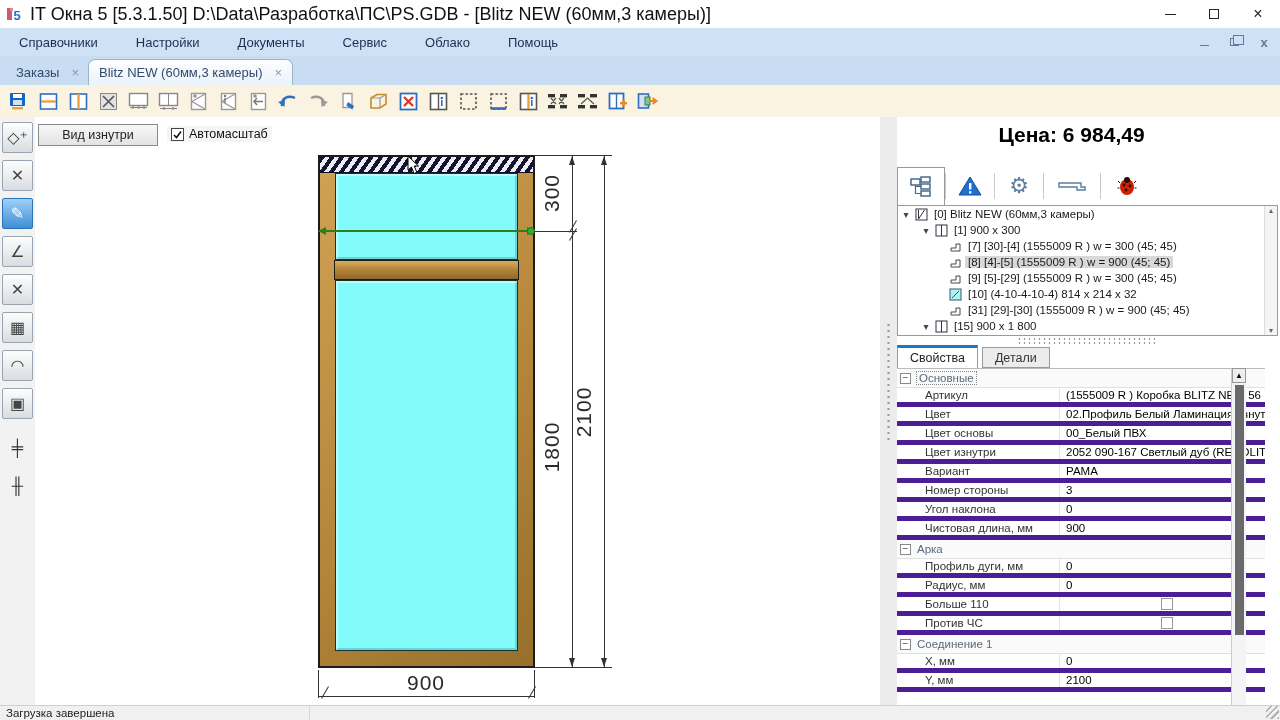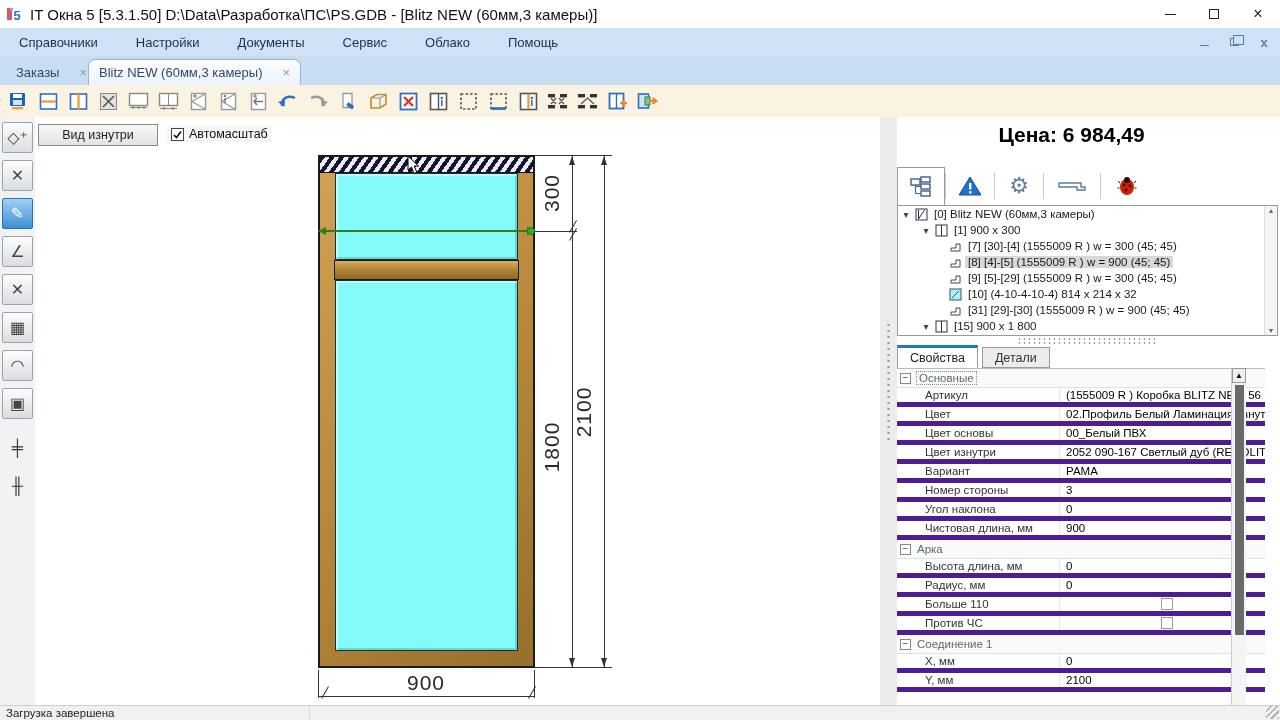--- a/index.html
+++ b/index.html
@@ -3,40 +3,40 @@
 <meta charset="utf-8">
 <style>
   * { margin:0; padding:0; box-sizing:border-box; }
   html,body { width:1280px; height:720px; overflow:hidden; }
   body { font-family:"Liberation Sans", sans-serif; font-size:13px; color:#222; background:#fff; }
   #app { position:relative; width:1280px; height:720px; background:#fff; }
 
   
   #titlebar { position:absolute; left:0; top:0; width:1280px; height:28px; background:#fff; display:flex; align-items:center; }
   #appicon { width:18px; height:16px; margin:0 6px 0 6px; position:relative; }
-  #titletext { font-size:15px; color:#111; white-space:nowrap; }
+  #titletext { font-size:18px; color:#111; white-space:nowrap; }
   .wctrls { position:absolute; right:0; top:0; height:28px; display:flex; }
   .wbtn { width:44px; height:28px; display:flex; align-items:center; justify-content:center; color:#222; }
   .glyph-min { width:11px; height:1px; background:#222; display:block; }
   .glyph-max { width:10px; height:10px; border:1.3px solid #222; display:block; }
   .glyph-close { font-size:16px; line-height:1; }
 
   
   #menubar { position:absolute; left:0; top:28px; width:1280px; height:28px; background:#cfe1f5; display:flex; align-items:center; }
   .menuitem { padding:0 19px; font-size:13px; color:#1c2f52; height:28px; display:flex; align-items:center; }
   #mdictrls { position:absolute; right:8px; top:0; height:28px; display:flex; align-items:center; gap:14px; }
   .mdib { color:#5b7da0; display:flex; align-items:center; justify-content:center; width:16px; height:16px; }
   .mdi-min { width:9px; height:1px; background:#5b7da0; display:block; margin-top:6px; }
   .mdi-restore { width:9px; height:8px; border:1px solid #5b7da0; position:relative; }
   .mdi-restore::before { content:""; position:absolute; left:2px; top:-4px; width:9px; height:8px; border:1px solid #5b7da0; background:#cfe1f5; }
   .mdi-x { font-size:13px; color:#5b7da0; font-weight:bold; }
 
   
   #tabbar { position:absolute; left:0; top:56px; width:1280px; height:29px; background:#c9ddf2; }
-  .doctab { position:absolute; top:3px; height:26px; display:flex; align-items:center; gap:20px; padding:0 10px; font-size:13px; color:#33496e; }
+  .doctab { position:absolute; top:3px; height:26px; display:flex; align-items:center; gap:12px; padding:0 10px; font-size:13px; color:#33496e; }
   .doctab.inactive { left:6px; }
   .doctab.active { left:88px; background:linear-gradient(#fdfefe,#eaf2fb); border:1px solid #9ab4d0; border-bottom:none; border-radius:7px 7px 0 0; }
   .tabx { color:#8a97a8; font-size:13px; }
 
   
   #toolbar { position:absolute; left:0; top:85px; width:1280px; height:32px; background:#faf3e1; display:flex; align-items:center; padding-left:3px; }
   .tb { width:30px; height:28px; background:transparent; border:none; display:flex; align-items:center; justify-content:center; }
   .tb svg { display:block; }
 
   
@@ -592,21 +592,21 @@
       <div class="prow">
           <div class="plabel">Чистовая длина, мм</div>
           <div class="pvalue">900</div>
         </div>
 
       <div class="psection">
           <span class="pminus">−</span>
           <span class="ptitle">Арка</span>
         </div>
       <div class="prow">
-          <div class="plabel">Высота длина, мм</div>
+          <div class="plabel">Профиль дуги, мм</div>
           <div class="pvalue">0</div>
         </div>
       <div class="prow">
           <div class="plabel">Радиус, мм</div>
           <div class="pvalue">0</div>
         </div>
       <div class="prow">
           <div class="plabel">Больше 110</div>
           <div class="pvalue">
             <span class="pcheck"></span>

